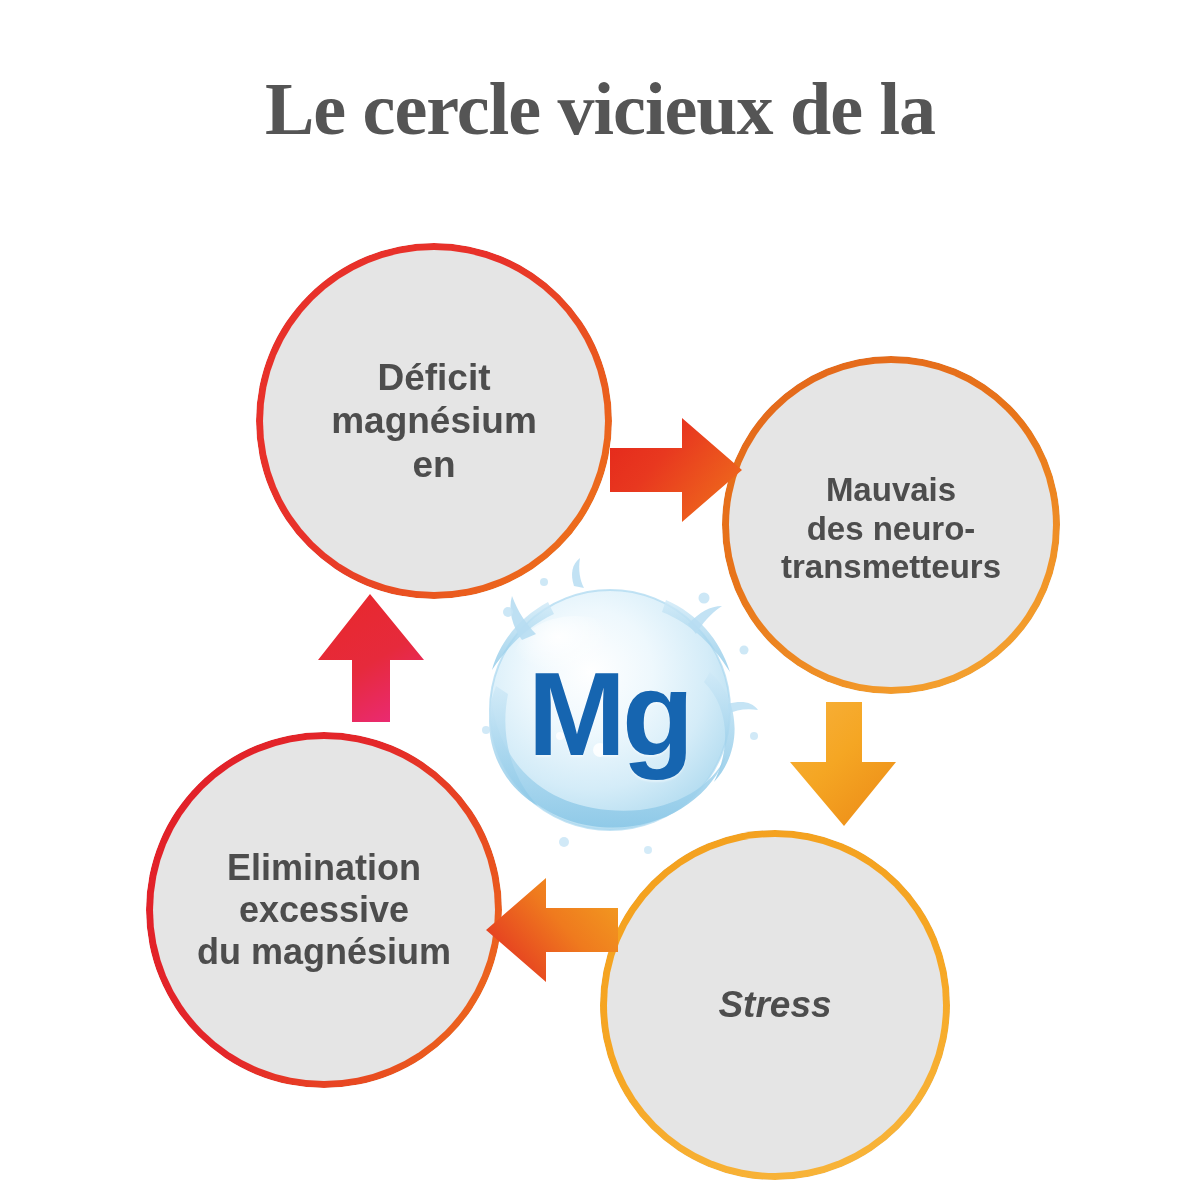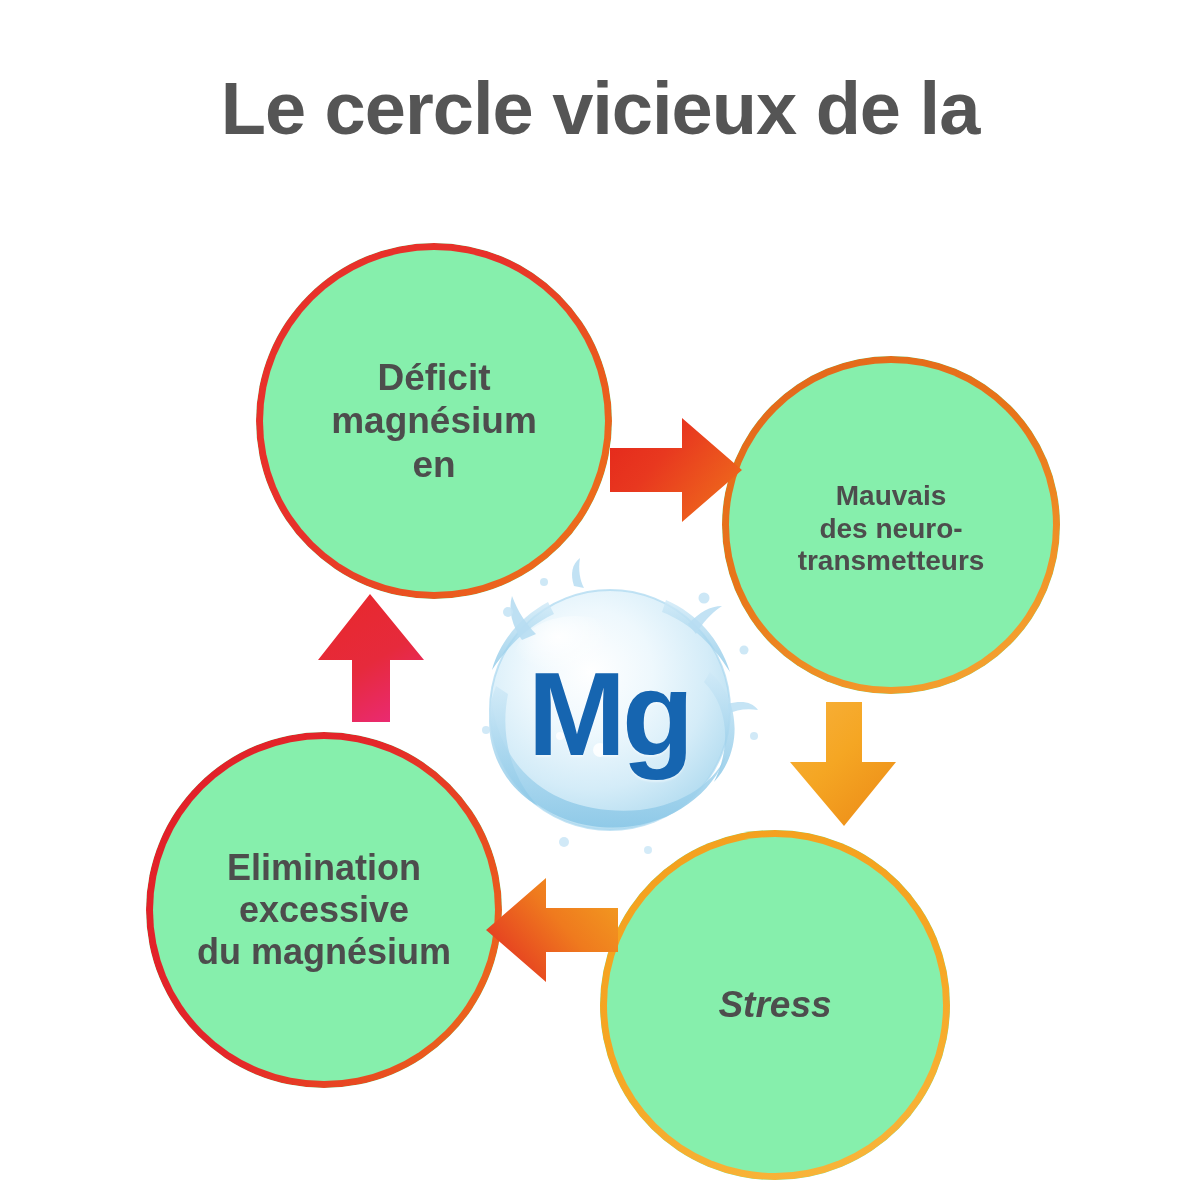--- a/index.html
+++ b/index.html
@@ -27,27 +27,27 @@
     top: 58px;
     width: 1200px;
     text-align: center;
     color: #555555;
     font-weight: bold;
     font-size: 74px;
     line-height: 1.38;
     letter-spacing: -1px;
     font-family: "Liberation Sans", sans-serif;
   }
-  .title .tline { display: block; }
+  .title .tline { display: block; font-family: Liberation Serif, serif; }
 
   
   .node {
     position: absolute;
     border-radius: 50%;
-    background: #86efac;
+    background: #e5e5e5;
     display: flex;
     align-items: center;
     justify-content: center;
     box-sizing: border-box;
   }
   .node .ring {
     position: absolute;
     inset: 0;
     border-radius: 50%;
     padding: 7px;
@@ -79,21 +79,21 @@
   }
   #node-deficit .label { font-size: 37px; }
 
   
   #node-neuro {
     left: 722px; top: 356px; width: 338px; height: 338px;
   }
   #node-neuro .ring {
     background: linear-gradient(150deg, #e3661c 0%, #e8751a 45%, #f2992a 80%, #f6ad38 100%);
   }
-  #node-neuro .label { font-size: 28px; margin-top: 8px; }
+  #node-neuro .label { font-size: 33px; margin-top: 8px; }
 
   
   #node-stress {
     left: 600px; top: 830px; width: 350px; height: 350px; font-style: italic;
   }
   #node-stress .ring {
     background: linear-gradient(160deg, #f3a01e 0%, #f6a623 50%, #f8b73f 100%);
   }
   #node-stress .label { font-size: 37px; }
 

